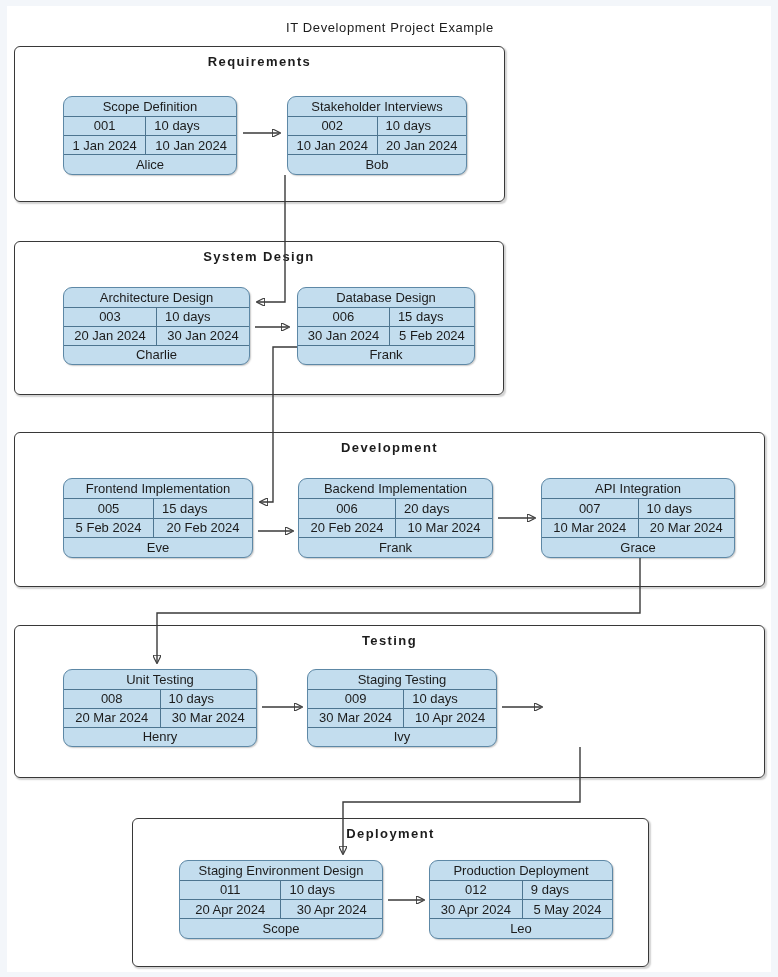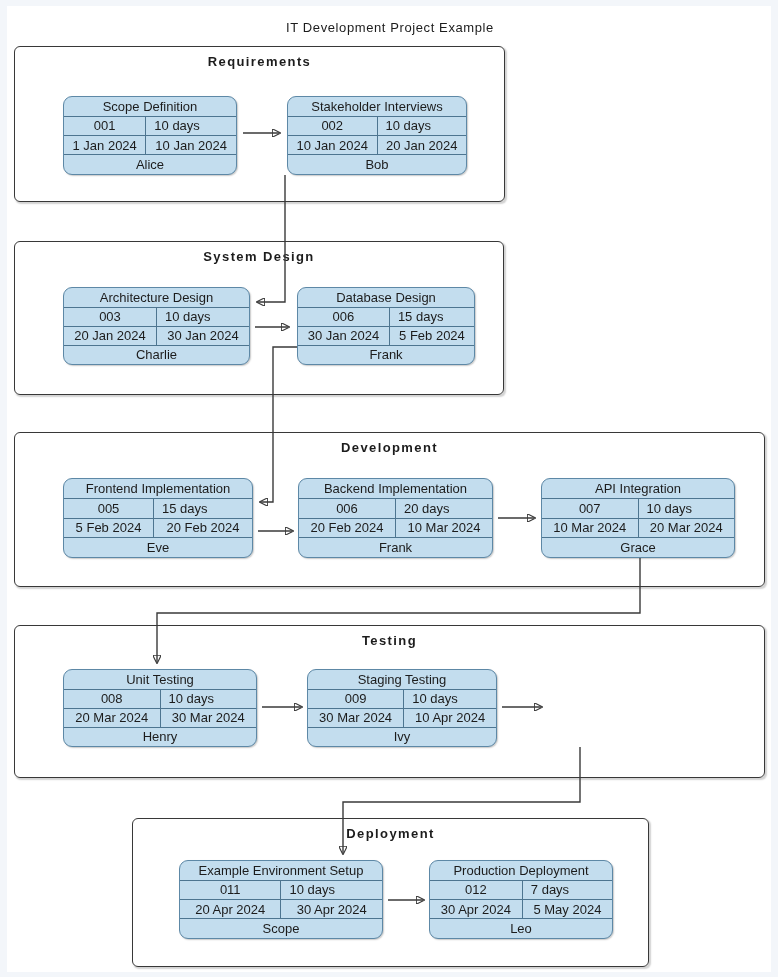--- a/index.html
+++ b/index.html
@@ -285,21 +285,21 @@
       </table>
   </div>
 
   <div class="phase-box" style="left:132px;top:818px;width:515px;height:147px;">
     <div class="phase-title">Deployment</div>
   </div>
   <div class="task-card" style="left:179px;top:860px;width:204px;height:79px;">
     <table>
       <tbody>
           <tr>
-            <td colspan="2">Example Environment Setup</td>
+            <td colspan="2">Staging Environment Design</td>
           </tr>
       <tr>
             <td>011</td>
             <td class="dur">10 days</td>
           </tr>
       <tr>
             <td>20 Apr 2024</td>
             <td>30 Apr 2024</td>
           </tr>
       <tr>
@@ -309,21 +309,21 @@
       </table>
   </div>
   <div class="task-card" style="left:429px;top:860px;width:184px;height:79px;">
     <table>
       <tbody>
           <tr>
             <td colspan="2">Production Deployment</td>
           </tr>
       <tr>
             <td>012</td>
-            <td class="dur">7 days</td>
+            <td class="dur">9 days</td>
           </tr>
       <tr>
             <td>30 Apr 2024</td>
             <td>5 May 2024</td>
           </tr>
       <tr>
             <td colspan="2">Leo</td>
           </tr>
     </tbody>
       </table>

